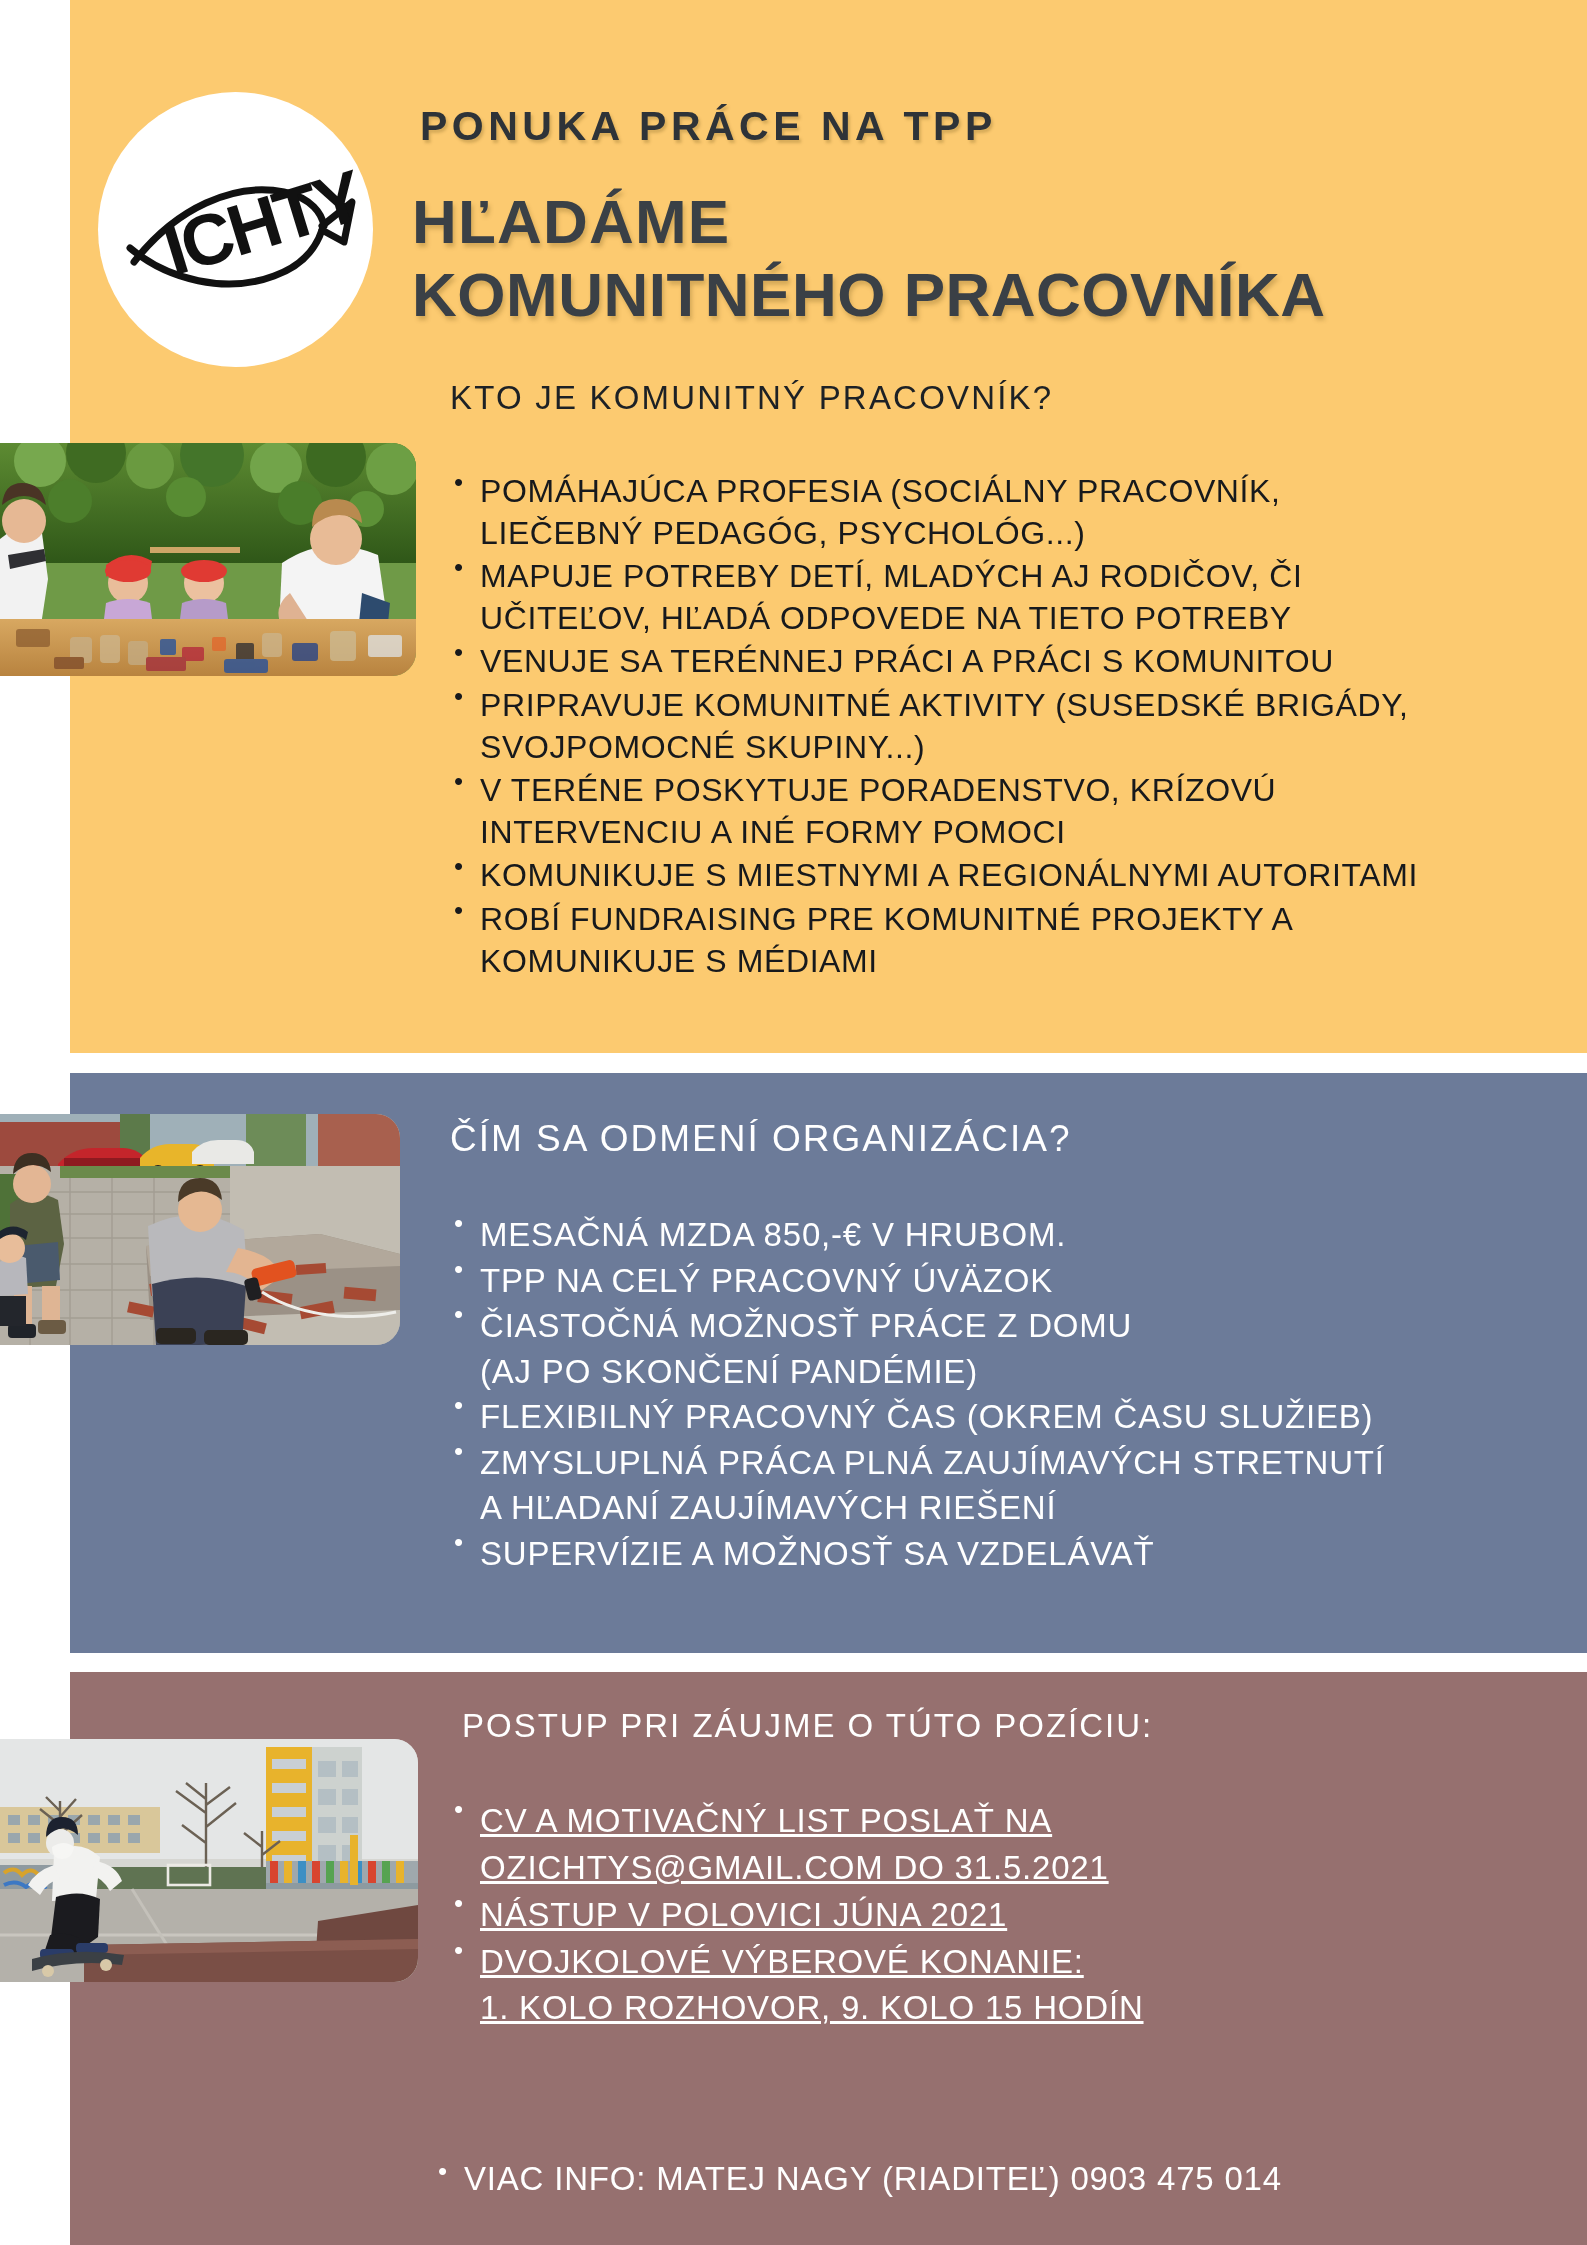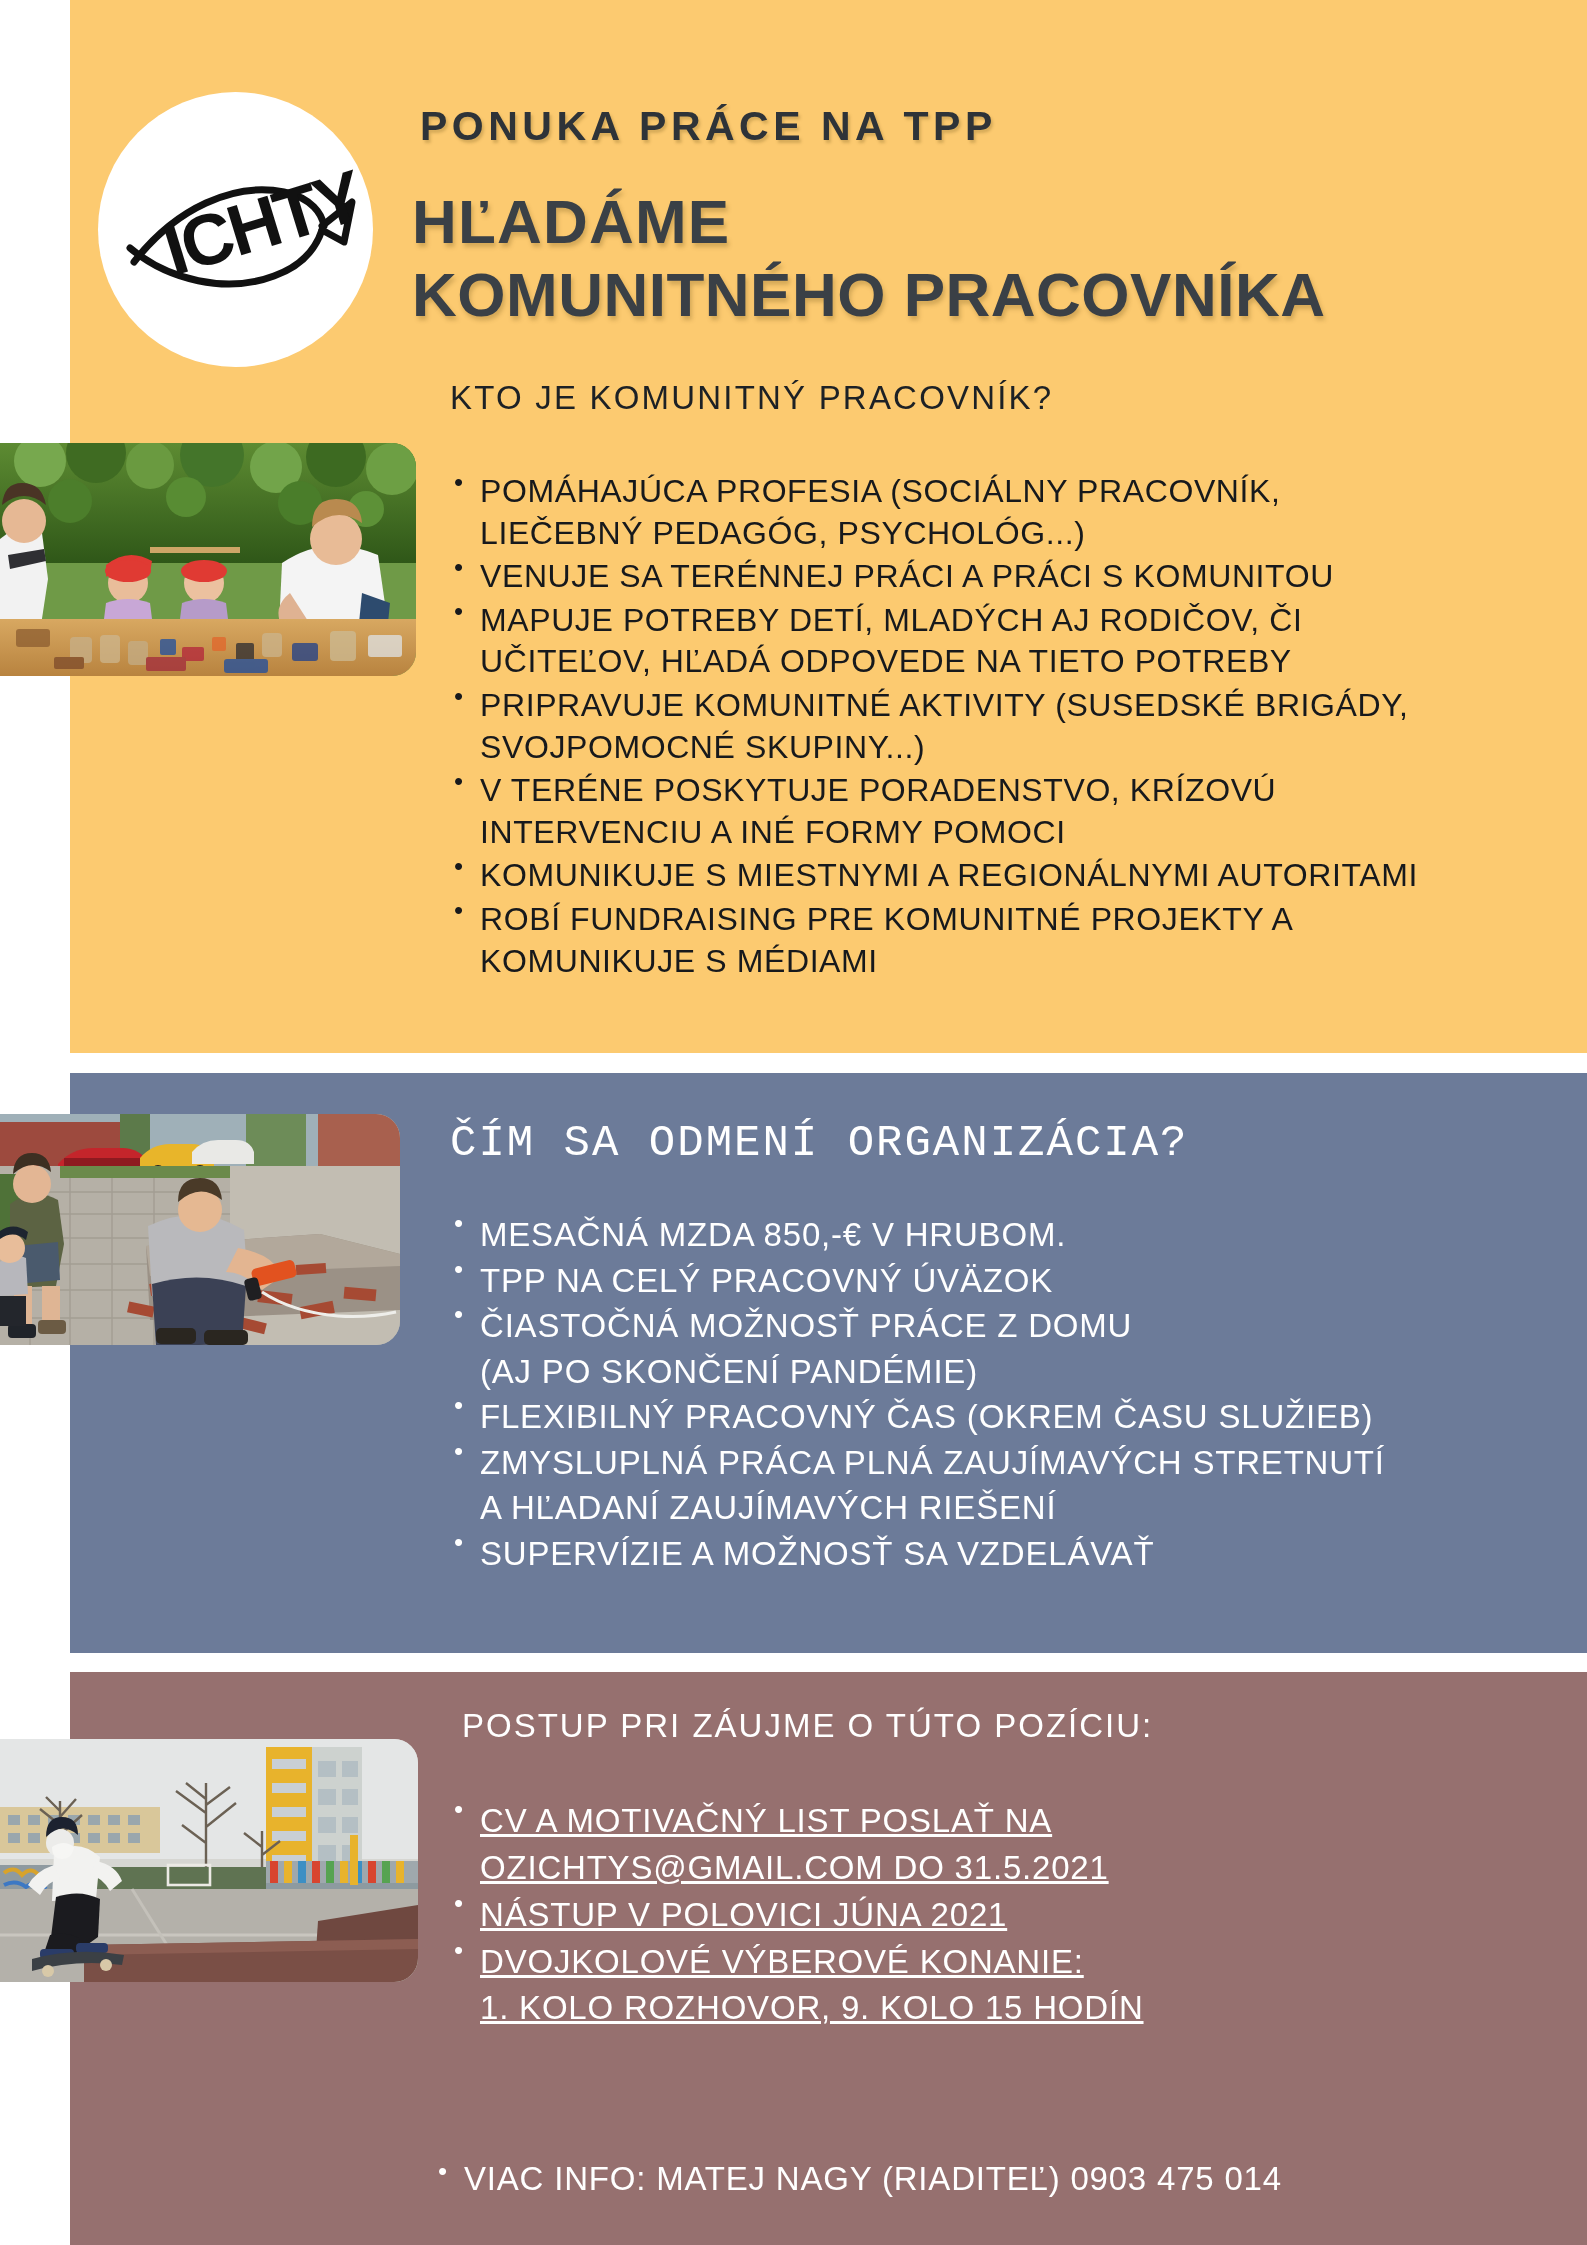--- a/index.html
+++ b/index.html
@@ -64,21 +64,21 @@
 
   .list-yellow {
     position:absolute; left:452px; top:471px; width:1105px;
     font-size:32px; line-height:1.30; letter-spacing:0.6px; color:#17191c;
   }
   .list-yellow li { margin-bottom:2px; }
   .list-yellow li::before { color:#17191c; top:0px; }
 
   .section-q-blue {
     position:absolute; left:450px; top:1118px;
-    font-size:44px; letter-spacing:2.0px; color:#ffffff; white-space:nowrap;font-family:Liberation Mono, monospace;
+    font-size:37px; letter-spacing:2.0px; color:#ffffff; white-space:nowrap;
   }
   .list-blue {
     position:absolute; left:452px; top:1212px; width:1090px;
     font-size:33px; line-height:1.38; letter-spacing:0.8px; color:#ffffff;
   }
   .list-blue li::before { color:#ffffff; top:1px; }
 
   .section-q-rose {
     position:absolute; left:462px; top:1707px;
     font-size:33px; letter-spacing:2.0px; color:#ffffff; white-space:nowrap;
@@ -194,25 +194,25 @@
     </g>
   </svg>
 </div>
 
 <ul class="blist list-yellow">
   <li>
     <span class="cont">POMÁHAJÚCA PROFESIA (SOCIÁLNY PRACOVNÍK,</span>
     <span class="cont">LIEČEBNÝ PEDAGÓG, PSYCHOLÓG...)</span>
   </li>
   <li>
-    <span class="cont">VENUJE SA TERÉNNEJ PRÁCI A PRÁCI S KOMUNITOU</span>
-  </li>
-  <li>
     <span class="cont">MAPUJE POTREBY DETÍ, MLADÝCH AJ RODIČOV, ČI</span>
     <span class="cont">UČITEĽOV, HĽADÁ ODPOVEDE NA TIETO POTREBY</span>
+  </li>
+  <li>
+    <span class="cont">VENUJE SA TERÉNNEJ PRÁCI A PRÁCI S KOMUNITOU</span>
   </li>
   <li>
     <span class="cont">PRIPRAVUJE KOMUNITNÉ AKTIVITY (SUSEDSKÉ BRIGÁDY,</span>
     <span class="cont">SVOJPOMOCNÉ SKUPINY...)</span>
   </li>
   <li>
     <span class="cont">V TERÉNE POSKYTUJE PORADENSTVO, KRÍZOVÚ</span>
     <span class="cont">INTERVENCIU A INÉ FORMY POMOCI</span>
   </li>
   <li>

